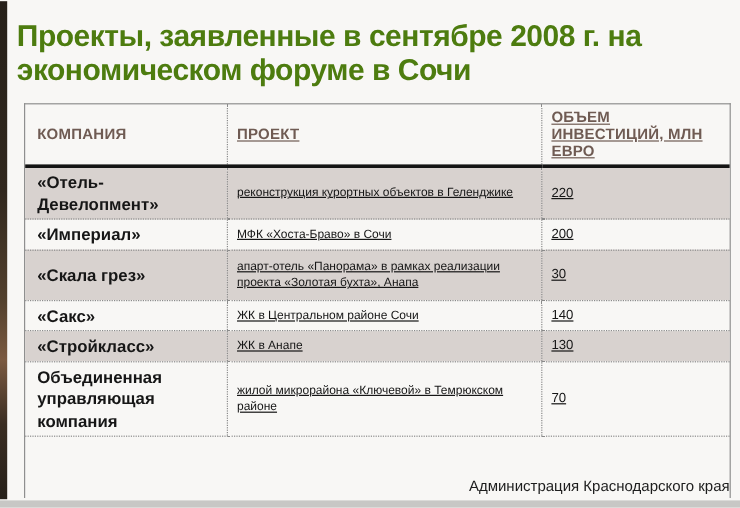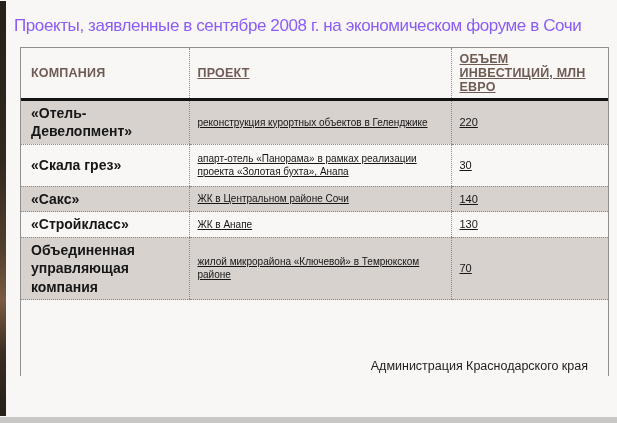--- a/index.html
+++ b/index.html
@@ -19,25 +19,25 @@
   .bottom-band{
     position:absolute;left:0;right:0;bottom:0;height:6px;
     background:#c8c7c5;
   }
   .content{
     position:absolute;left:14px;top:16px;width:595px;
   }
   h1.title{
     margin:0 0 11px 0;
     width:592px;
-    font-size:17px;
+    font-size:25px;
     line-height:1.17;
-    font-weight:normal;
+    font-weight:bold;
     letter-spacing:-0.4px;
-    color:#8b5cf6;
+    color:#4d7c0f;
   }
   .frame{
     box-sizing:border-box;
     margin-left:6px;
     width:589px;
     height:329px;
     border:1px solid #8f8f8f;
     border-bottom:none;
     position:relative;
     background:transparent;
@@ -70,21 +70,21 @@
   th:first-child, td.company{padding-left:10px;}
   th + th, td + td{border-left:1px dotted #8a8a8a;text-decoration:underline;}
   tbody tr td{border-bottom:1px dotted #8a8a8a;}
   tbody tr:nth-child(odd){background:#d8d2cf;}
   tr.h2{height:42px;}
   tr.h1{height:23px;}
   td.company{font-weight:bold;font-size:14px;}
   td.value{font-size:11px;}
   .source{
     position:absolute;
-    right:20px;bottom:3px;
+    right:0;bottom:3px;
     font-size:12.5px;
     color:#1d1d1d;
   }
 </style>
 </head>
 <body>
 
 <div class="edge-strip"></div>
 
 <div class="content">
@@ -103,20 +103,25 @@
           <th>ПРОЕКТ</th>
           <th>ОБЪЕМ ИНВЕСТИЦИЙ, МЛН ЕВРО</th>
         </tr>
       </thead>
       <tbody>
         <tr class="h2">
           <td class="company">«Отель-Девелопмент»</td>
           <td class="project">реконструкция курортных объектов в Геленджике</td>
           <td class="value">220</td>
         </tr>
+        <tr class="h1">
+          <td class="company">«Империал»</td>
+          <td class="project">МФК «Хоста-Браво» в Сочи</td>
+          <td class="value">200</td>
+        </tr>
         <tr class="h2">
           <td class="company">«Скала грез»</td>
           <td class="project">апарт-отель «Панорама» в рамках реализации проекта «Золотая бухта», Анапа</td>
           <td class="value">30</td>
         </tr>
         <tr class="h1">
           <td class="company">«Сакс»</td>
           <td class="project">ЖК в Центральном районе Сочи</td>
           <td class="value">140</td>
         </tr>

